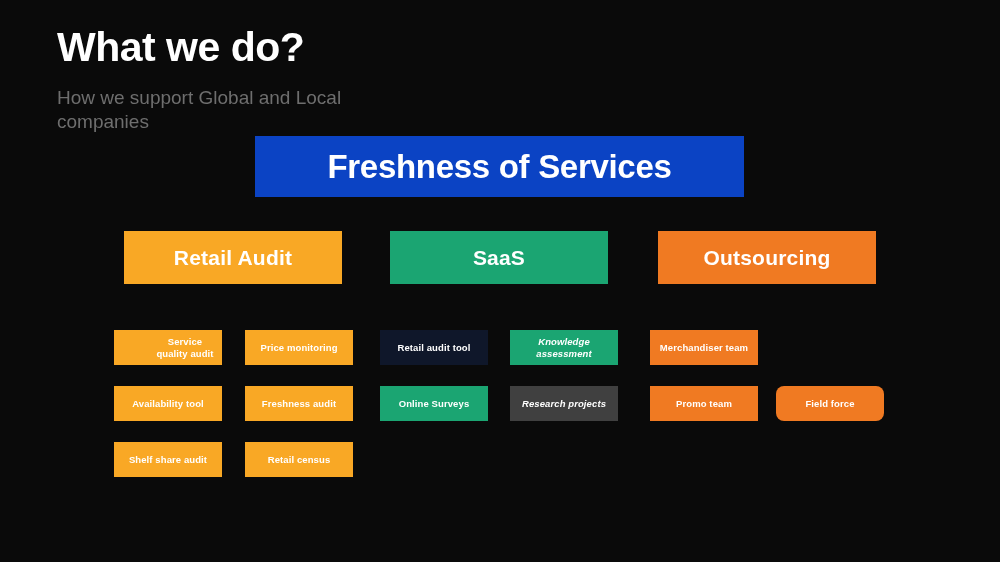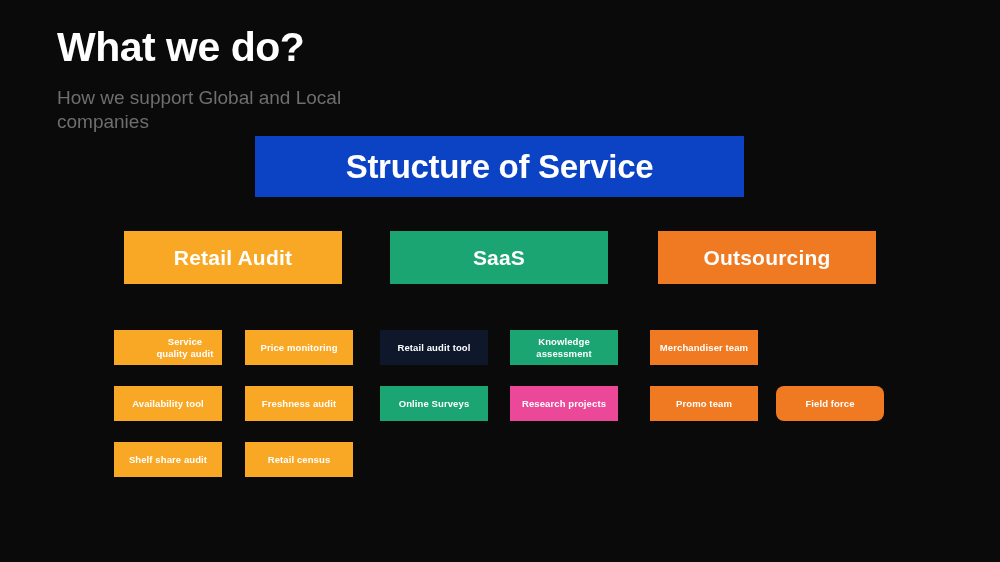--- a/index.html
+++ b/index.html
@@ -120,41 +120,41 @@
     color: #ffffff;
     text-align: center;
     line-height: 1.22;
     letter-spacing: 0.1px;
   }
 
   
   .c0 { left: 0px; }
   .c1 { left: 131px; }
   .c2 { left: 266px; }
-  .c3 { left: 396px; }
+  .c3 { left: 396px; font-style: italic; }
   .c4 { left: 536px; }
   .c5 { left: 662px; }
 
   
   .r0 { top: 0px; }
   .r1 { top: 56px; }
   .r2 { top: 112px; }
 </style>
 </head>
 <body style="background: rgb(10, 10, 10);">
 
 <div id="slide" style="background: rgb(10, 10, 10);">
 
   <div id="slide-header">
     <div id="deck-title">What we do?</div>
     <div id="deck-subtitle">How we support Global and Local companies</div>
   </div>
 
   <div id="structure-banner" style="background: rgb(11, 67, 196);">
-    <span id="structure-banner-label" style="color: rgb(255, 255, 255);">Structure of Service</span>
+    <span id="structure-banner-label" style="color: rgb(255, 255, 255);">Freshness of Services</span>
   </div>
 
   <div id="category-row">
     <div class="category-card col-a" style="background: rgb(249, 168, 37);">
       <span class="category-label">Retail Audit</span>
     </div>
     <div class="category-card col-c" style="background: rgb(240, 122, 34);">
       <span class="category-label">Outsourcing</span>
     </div>
     <div class="category-card col-b" style="background: rgb(27, 165, 114);">
@@ -180,21 +180,21 @@
       </div>
       <div class="service-box c0 r1" style="background: rgb(249, 168, 37);">
         <span class="service-label">Availability tool</span>
       </div>
       <div class="service-box c1 r1" style="background: rgb(249, 168, 37);">
         <span class="service-label">Freshness audit</span>
       </div>
       <div class="service-box c2 r1" style="background: rgb(27, 165, 114);">
         <span class="service-label">Online Surveys</span>
       </div>
-      <div class="service-box c3 r1" style="background: #ec4899;">
+      <div class="service-box c3 r1" style="background: #404040;">
         <span class="service-label">Research projects</span>
       </div>
       <div class="service-box c4 r1" style="background: rgb(240, 122, 34);">
         <span class="service-label">Promo team</span>
       </div>
       <div class="service-box c5 r1" style="background: rgb(240, 122, 34); border-radius: 8px;">
         <span class="service-label">Field force</span>
       </div>
       <div class="service-box c0 r2" style="background: rgb(249, 168, 37);">
         <span class="service-label">Shelf share audit</span>

